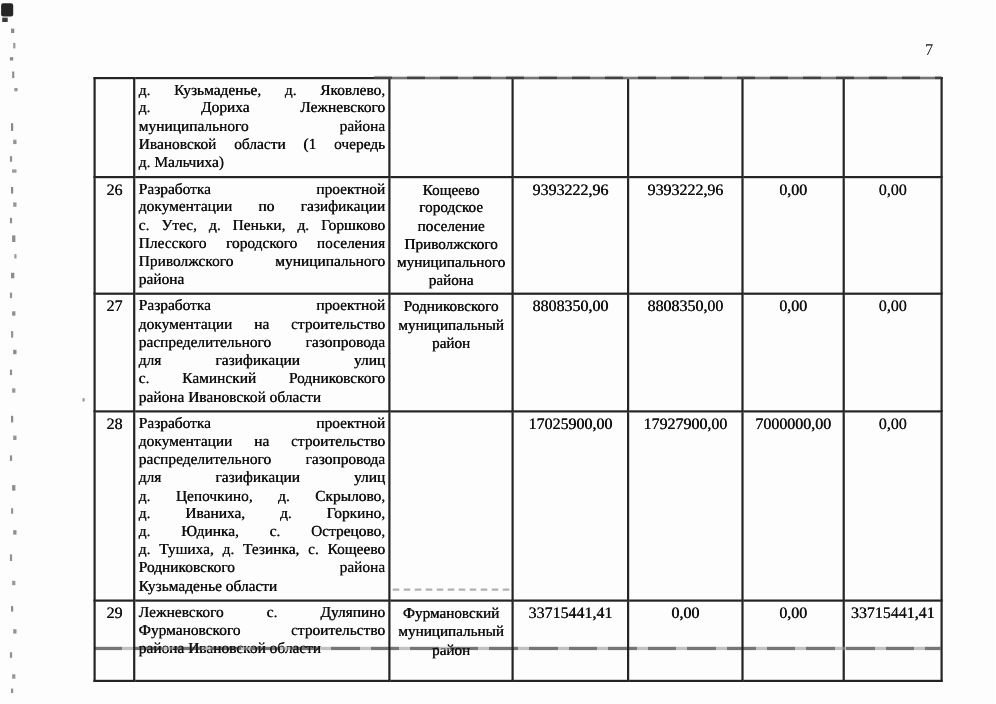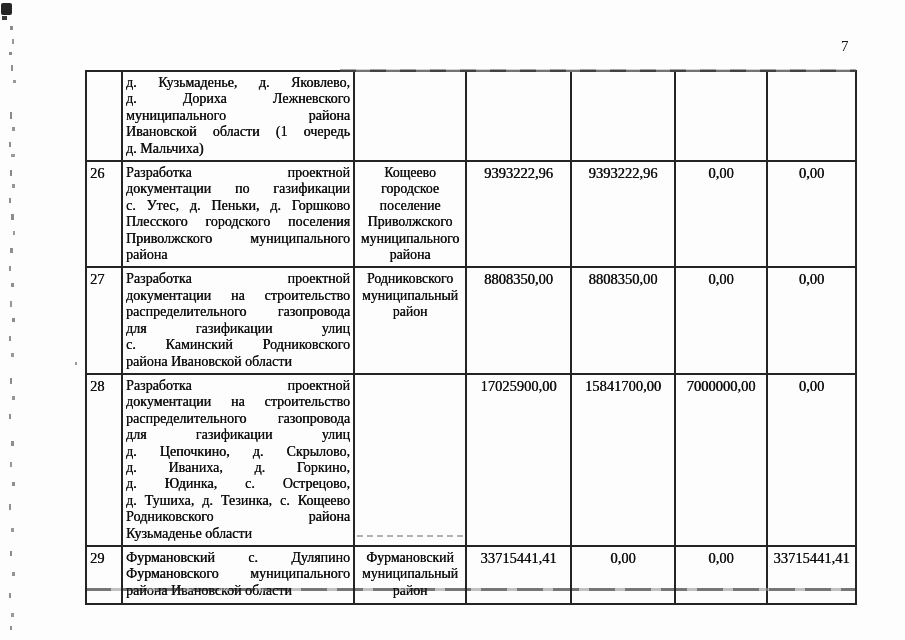--- a/index.html
+++ b/index.html
@@ -17,21 +17,21 @@
     position:absolute;left:85px;top:70px;width:770px;
     border-collapse:collapse;table-layout:fixed;
     text-shadow:0.35px 0 0 currentColor;
   }
   table.doc td{
     border:2px solid #242424;
     vertical-align:top;
     overflow:hidden;
     padding:3px;
   }
-  td.cnum{font-size:14.5px;line-height:17px;text-align:left;padding-top:1px}
+  td.cnum{font-size:14.5px;line-height:17px;text-align:center;padding-top:1px}
   td.cdesc{font-size:14px;line-height:16.4px;padding:2px 6px 0 7px;text-align:left}
   td.cdesc .line{min-height:16.4px}
   .just{text-align:justify;text-align-last:justify}
   td.cmun{font-size:13.8px;line-height:16.4px;text-align:center;padding-top:2px}
   td.cmun .line{white-space:nowrap}
   td.cval{font-size:14.5px;line-height:17px;text-align:center;padding-top:2px}
   .art{position:absolute}
   .art-blob{left:1px;top:3px;width:11px;height:12px;background:#262626;border-radius:2px}
   .art-blob2{left:2px;top:16px;width:5px;height:4px;background:#3a3a3a}
   .art-topline{
@@ -128,29 +128,29 @@
             <div class="line just">для газификации улиц</div>
             <div class="line just">д. Цепочкино, д. Скрылово,</div>
             <div class="line just">д. Иваниха, д. Горкино,</div>
             <div class="line just">д. Юдинка, с. Острецово,</div>
             <div class="line just">д. Тушиха, д. Тезинка, с. Кощеево</div>
             <div class="line just">Родниковского района</div>
             <div class="line">Кузьмаденье области</div>
           </td>
           <td class="cmun"></td>
           <td class="cval">17025900,00</td>
-          <td class="cval">15841700,00</td>
+          <td class="cval">17927900,00</td>
           <td class="cval">7000000,00</td>
           <td class="cval">0,00</td>
         </tr>
-        <tr style="height: 58px;">
+        <tr style="height: 73px;">
           <td class="cnum">29</td>
           <td class="cdesc">
-            <div class="line just">Фурмановский с. Дуляпино</div>
-            <div class="line just">Фурмановского муниципального</div>
+            <div class="line just">Лежневского с. Дуляпино</div>
+            <div class="line just">Фурмановского строительство</div>
             <div class="line">района Ивановской области</div>
           </td>
           <td class="cmun">
             <div class="line">Фурмановский</div>
             <div class="line">муниципальный</div>
             <div class="line">район</div>
           </td>
           <td class="cval">33715441,41</td>
           <td class="cval">0,00</td>
           <td class="cval">0,00</td>

